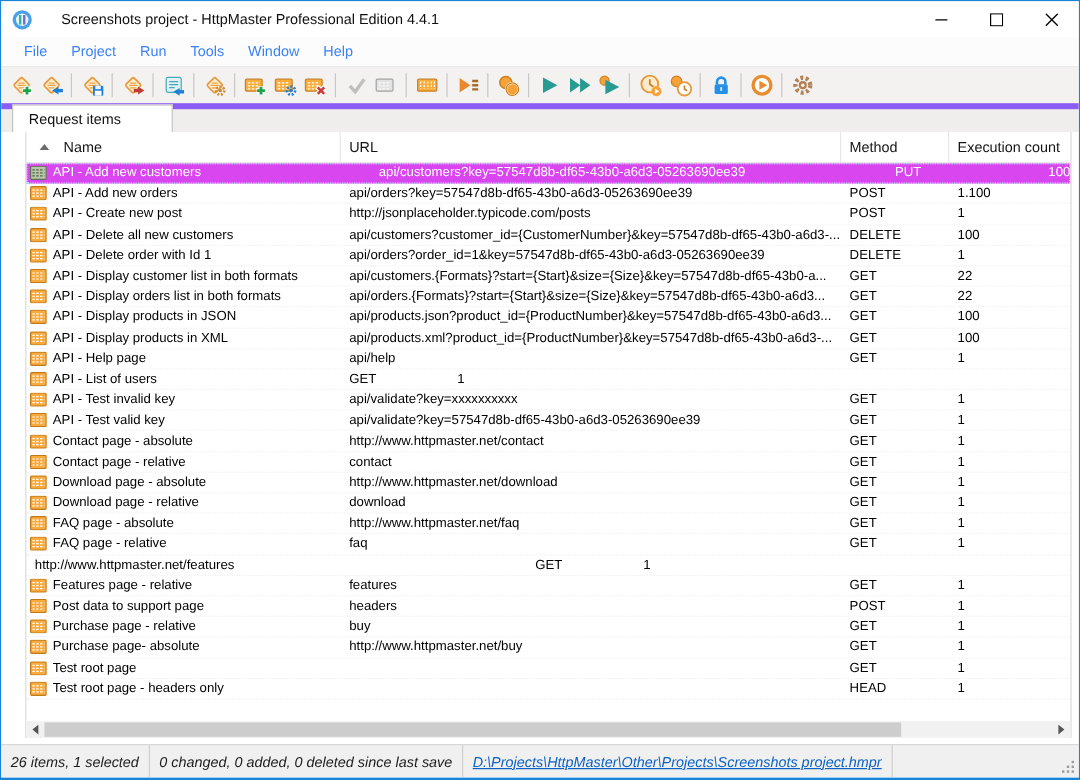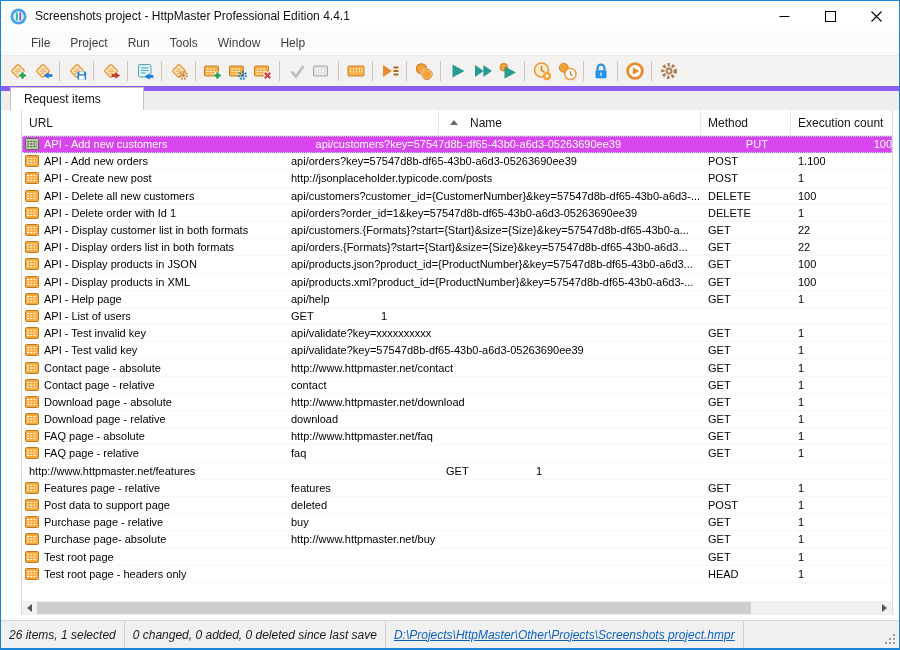--- a/index.html
+++ b/index.html
@@ -3,26 +3,26 @@
 <meta charset="utf-8">
 <style>
   * { margin:0; padding:0; box-sizing:border-box; }
   html,body { width:900px; height:650px; background:#fff; font-family:"Liberation Sans",sans-serif; }
   .window { width:900px; height:650px; border:1px solid #1883d7; border-bottom-width:2px;
             display:flex; flex-direction:column; background:#fff; overflow:hidden; }
 
   
   .titlebar { height:30px; flex:none; display:flex; align-items:center; padding-left:9px; background:#fff; }
   .app-icon { width:17px; height:17px; flex:none; }
-  .title { font-size:12px; color:#101010; margin-left:8px; white-space:nowrap; }
+  .title { font-size:12px; color:#101010; margin-left:24px; white-space:nowrap; }
   .win-controls { margin-left:auto; display:flex; height:100%; }
   .wc { width:46px; height:100%; display:flex; align-items:center; justify-content:center; cursor:default; }
 
   
-  .menubar { height:24px; flex:none; display:flex; align-items:center; padding-left:20px; background:#fcfcfc; font-size:12px; color:#404040; }
+  .menubar { height:24px; flex:none; display:flex; align-items:center; padding-left:9px; background:#fcfcfc; font-size:12px; color:#3b82f6; }
   .menu-item { padding:4px 10px; }
 
   
   .toolbar { height:31px; flex:none; background:#f4f2f1; border-top:1px solid #eceae8; display:flex; align-items:center; padding-left:4px; }
   .tb-btn { width:25px; height:25px; display:flex; align-items:center; justify-content:center; }
   .tb-sep { width:1px; height:20px; background:#c9c6c3; margin:0 4px; flex:none; }
 
   
   .tabstrip { height:24px; flex:none; background:#f0eeec; display:flex; align-items:flex-end; padding-left:9px; border-top:5px solid #8b5cf6; }
   .tab { height:23px; background:#fff; border:1px solid #c3c2c1; border-bottom:none;
@@ -276,26 +276,26 @@
       </div>
     </div>
 
   <div class="tabstrip">
     <div class="tab">Request items</div>
   </div>
 
   <div class="content">
     <div class="grid">
       <div class="grid-header">
-        <div class="gh-cell gh-url">
-          <span>URL</span>
-        </div>
         <div class="gh-cell gh-name">
           <span class="sort-arrow"></span>
           <span>Name</span>
+        </div>
+        <div class="gh-cell gh-url">
+          <span>URL</span>
         </div>
         <div class="gh-cell gh-method">
           <span>Method</span>
         </div>
         <div class="gh-cell gh-count">
           <span>Execution count</span>
         </div>
       </div>
       <div class="grid-body" id="rows">
           <div class="grid-row selected">
@@ -543,21 +543,21 @@
             <span class="gr-count">1</span>
           </div>
           <div class="grid-row">
             <span class="gr-name">
               <svg width="14" height="12" viewBox="0 0 14 12">
                 <rect x="0.5" y="0.5" width="13" height="11" rx="1" fill="#f8ab3c" stroke="#c07a1d"></rect>
                 <path d="M2 3.5h10M2 6h10M2 8.5h10" stroke="#fff" stroke-width="1" stroke-dasharray="2 1.2"></path>
               </svg>
               <span>Post data to support page</span>
             </span>
-            <span class="gr-url">deleted</span>
+            <span class="gr-url">headers</span>
             <span class="gr-method">POST</span>
             <span class="gr-count">1</span>
           </div>
           <div class="grid-row">
             <span class="gr-name">
               <svg width="14" height="12" viewBox="0 0 14 12">
                 <rect x="0.5" y="0.5" width="13" height="11" rx="1" fill="#f8ab3c" stroke="#c07a1d"></rect>
                 <path d="M2 3.5h10M2 6h10M2 8.5h10" stroke="#fff" stroke-width="1" stroke-dasharray="2 1.2"></path>
               </svg>
               <span>Purchase page - relative</span>

